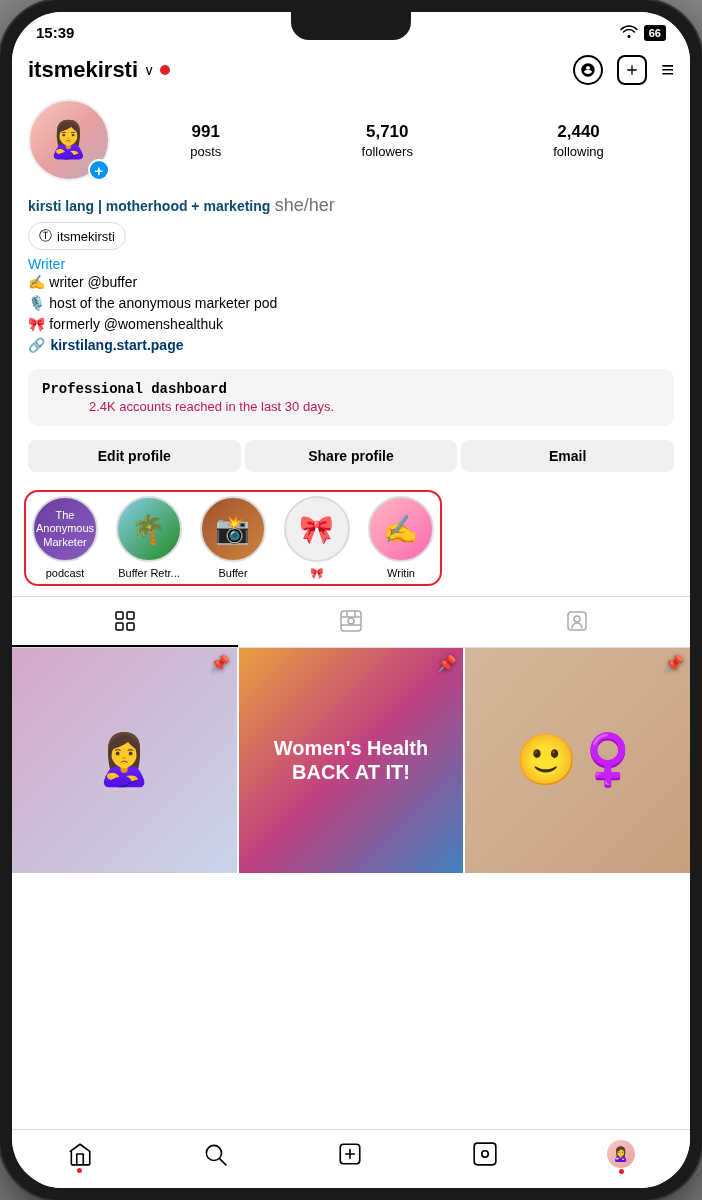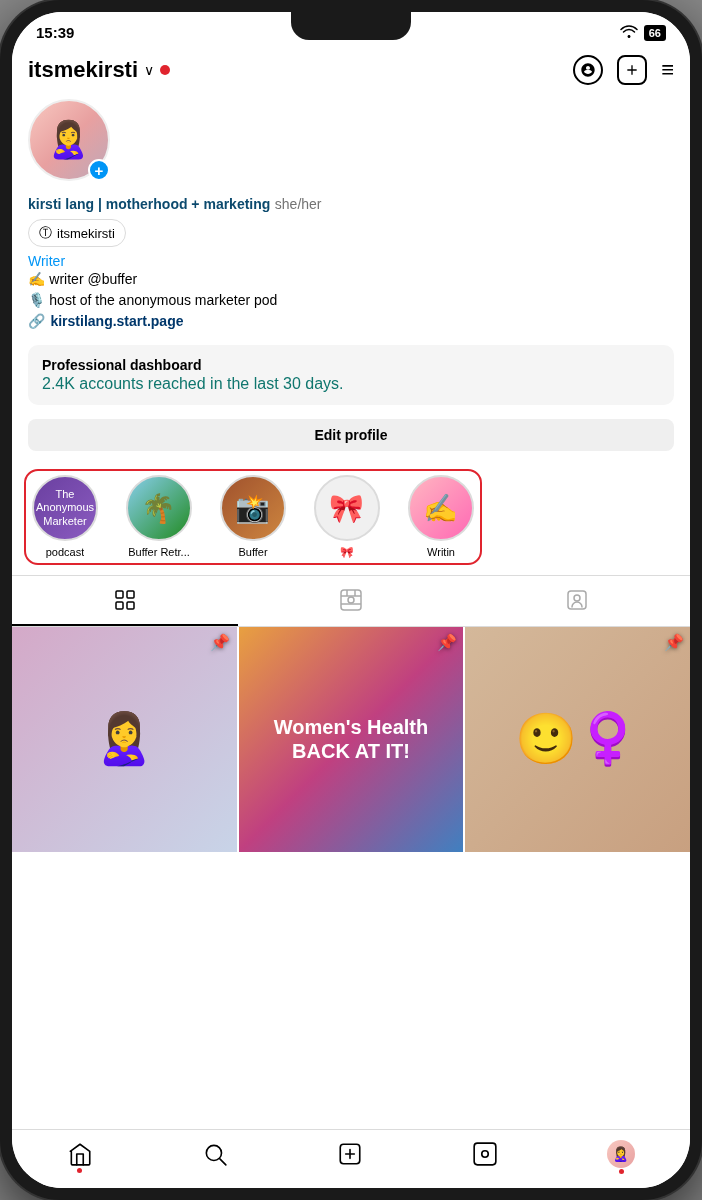--- a/index.html
+++ b/index.html
@@ -228,21 +228,21 @@
     
     .bio-section {
       padding: 4px 16px 8px;
     }
     .bio-name {
       font-size: 14px;
       font-weight: 700;
       color: #0c4a6e;
     }
     .bio-pronoun {
-      font-size: 14px;
+      font-size: 18px;
       font-weight: 400;
       color: #737373;
     }
     .threads-badge {
       display: inline-flex;
       align-items: center;
       gap: 5px;
       border: 1.5px solid #dbdbdb;
       border-radius: 20px;
       padding: 4px 10px;
@@ -283,25 +283,27 @@
       margin: 8px 16px;
       background: #f5f5f5;
       border-radius: 10px;
       padding: 12px 14px;
       cursor: pointer;
     }
     .pro-dashboard-title {
       font-size: 14px;
       font-weight: 700;
       color: #000;
+      font-family: Liberation Mono, monospace;
     }
     .pro-dashboard-sub {
-      font-size: 16px;
-      color: #0f766e;
+      font-size: 13px;
+      color: #be185d;
       margin-top: 2px;
+      margin-left: 47px;
     }
 
     
     .action-buttons {
       padding: 6px 16px 10px;
       display: flex;
       gap: 4px;
     }
     .action-btn {
       flex: 1;
@@ -322,21 +324,21 @@
       display: flex;
       gap: 14px;
       overflow-x: auto;
     }
     .highlights-row::-webkit-scrollbar { display: none; }
     .highlights-section {
       border: 2px solid #e0242e;
       border-radius: 14px;
       padding: 4px;
       display: flex;
-      gap: 24px;
+      gap: 14px;
     }
     .highlight-item {
       display: flex;
       flex-direction: column;
       align-items: center;
       gap: 5px;
       cursor: pointer;
       min-width: 70px;
     }
     .highlight-circle {
@@ -525,47 +527,64 @@
         </div>
       </div>
 
       <div class="profile-stats-row">
         <div class="avatar-wrap">
           <div class="avatar-circle">
             <div class="avatar-placeholder">🙎‍♀️</div>
           </div>
           <div class="add-btn">+</div>
         </div>
+        <div class="stats-group">
+          <div class="stat-item">
+            <span class="stat-number">991</span>
+            <span class="stat-label">posts</span>
+          </div>
+          <div class="stat-item">
+            <span class="stat-number">5,710</span>
+            <span class="stat-label">followers</span>
+          </div>
+          <div class="stat-item">
+            <span class="stat-number">2,440</span>
+            <span class="stat-label">following</span>
+          </div>
+        </div>
       </div>
 
       <div class="bio-section">
         <div>
           <span class="bio-name">kirsti lang | motherhood + marketing</span>
           <span class="bio-pronoun">she/her</span>
         </div>
         <div class="threads-badge">
           <span class="threads-badge-icon">Ⓣ</span>
           <span>itsmekirsti</span>
         </div>
         <div class="bio-category">Writer</div>
         <div class="bio-line">✍️ writer @buffer</div>
         <div class="bio-line">🎙️ host of the anonymous marketer pod</div>
+        <div class="bio-line">🎀 formerly @womenshealthuk</div>
         <div class="bio-link">
           <span class="link-icon">🔗</span>
           <span style="color:#00376b;">kirstilang.start.page</span>
         </div>
       </div>
 
       <div class="pro-dashboard">
         <div class="pro-dashboard-title">Professional dashboard</div>
         <div class="pro-dashboard-sub">2.4K accounts reached in the last 30 days.</div>
       </div>
 
       <div class="action-buttons">
         <button class="action-btn">Edit profile</button>
+        <button class="action-btn">Share profile</button>
+        <button class="action-btn">Email</button>
       </div>
 
       <div class="highlights-row">
         <div class="highlights-section">
           <div class="highlight-item">
             <div class="highlight-circle podcast">
               <span style="color:#fff; font-size:11px; text-align:center; line-height:1.2; padding:4px;">The<br>Anonymous<br>Marketer</span>
             </div>
             <span class="highlight-label">podcast</span>
           </div>

